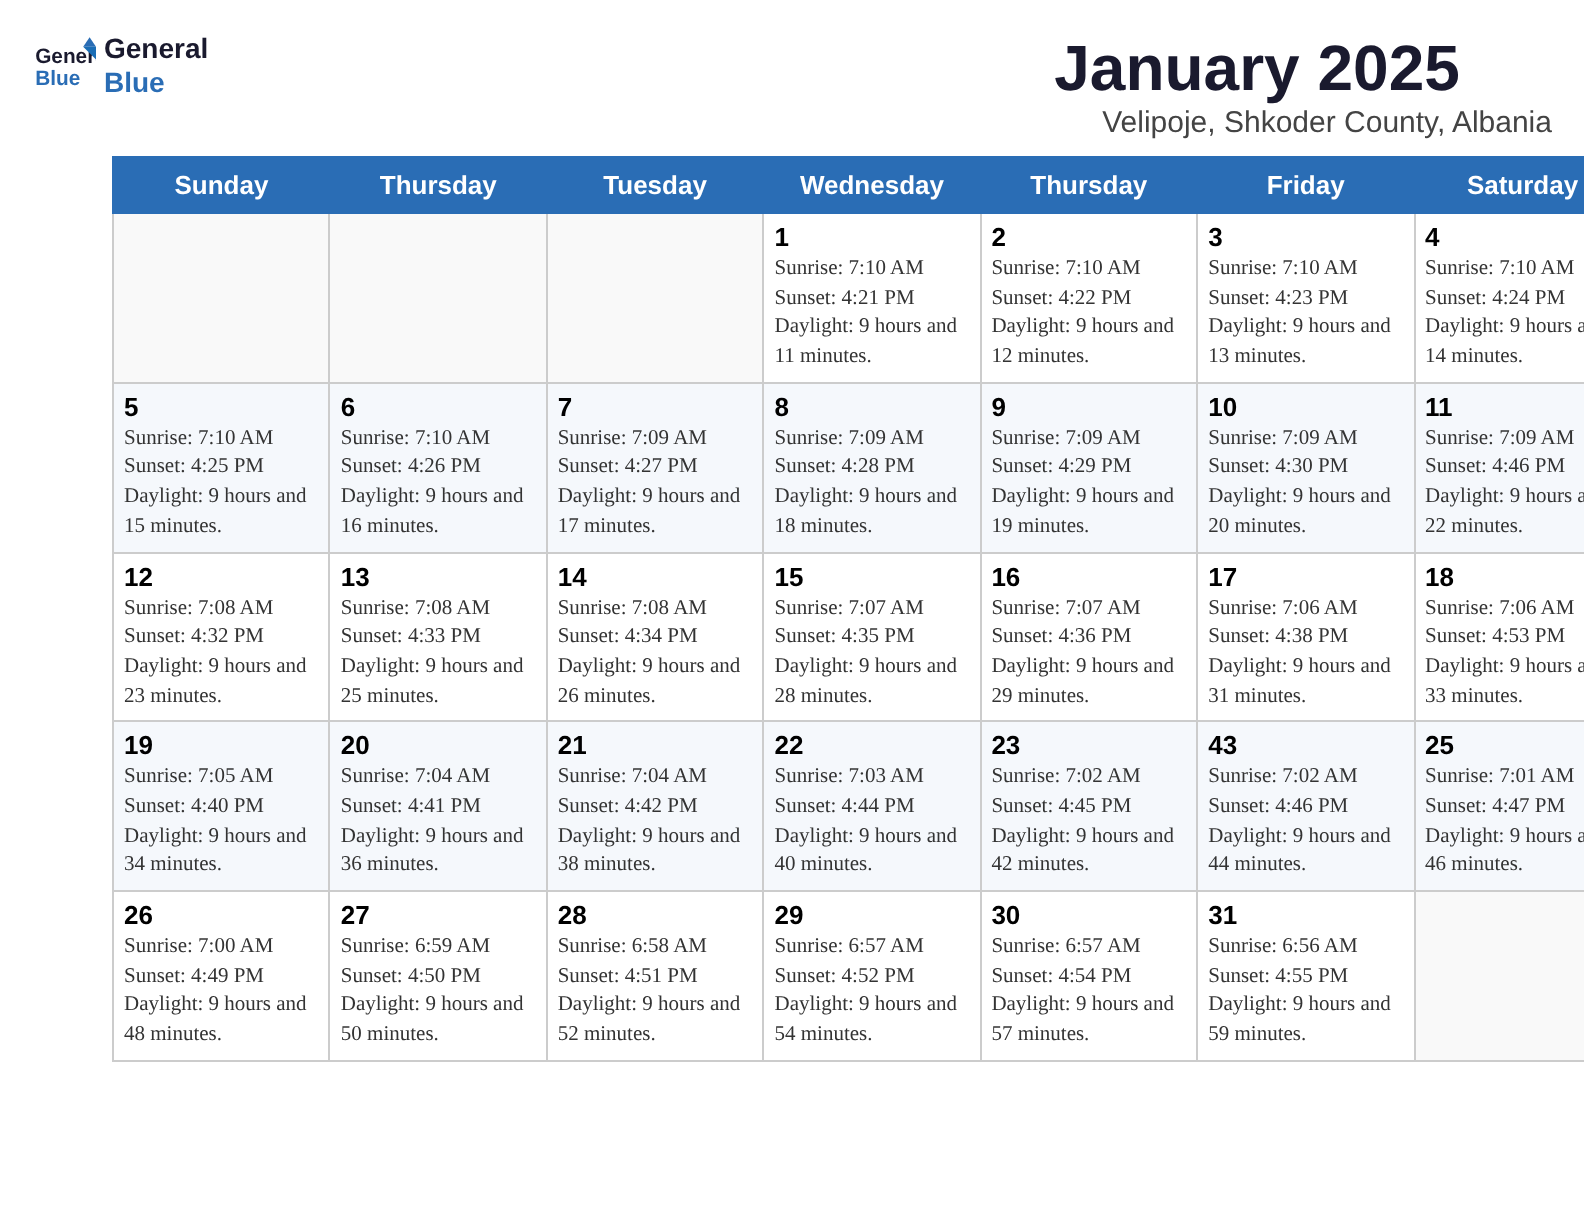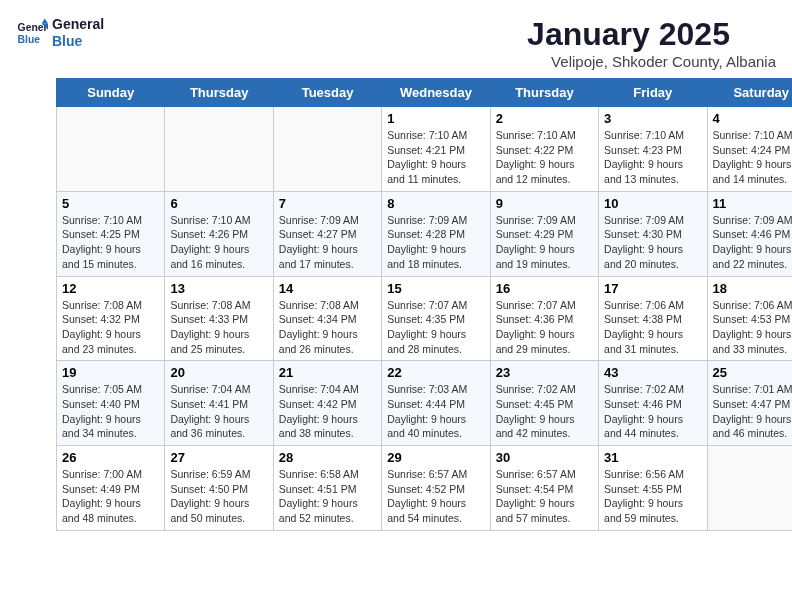--- a/index.html
+++ b/index.html
@@ -66,20 +66,21 @@
     .day-number {
       font-weight: bold;
       font-size: 13px;
       display: block;
       margin-bottom: 2px;
     }
     .day-info {
       color: #333;
       line-height: 1.4;
       font-size: 10.5px;
+      font-family: Liberation Serif, serif;
     }
     .empty {
       background: #f9f9f9 !important;
     }
   </style>
 </head>
 <body>
 
 <div class="header">
   <div class="logo">

